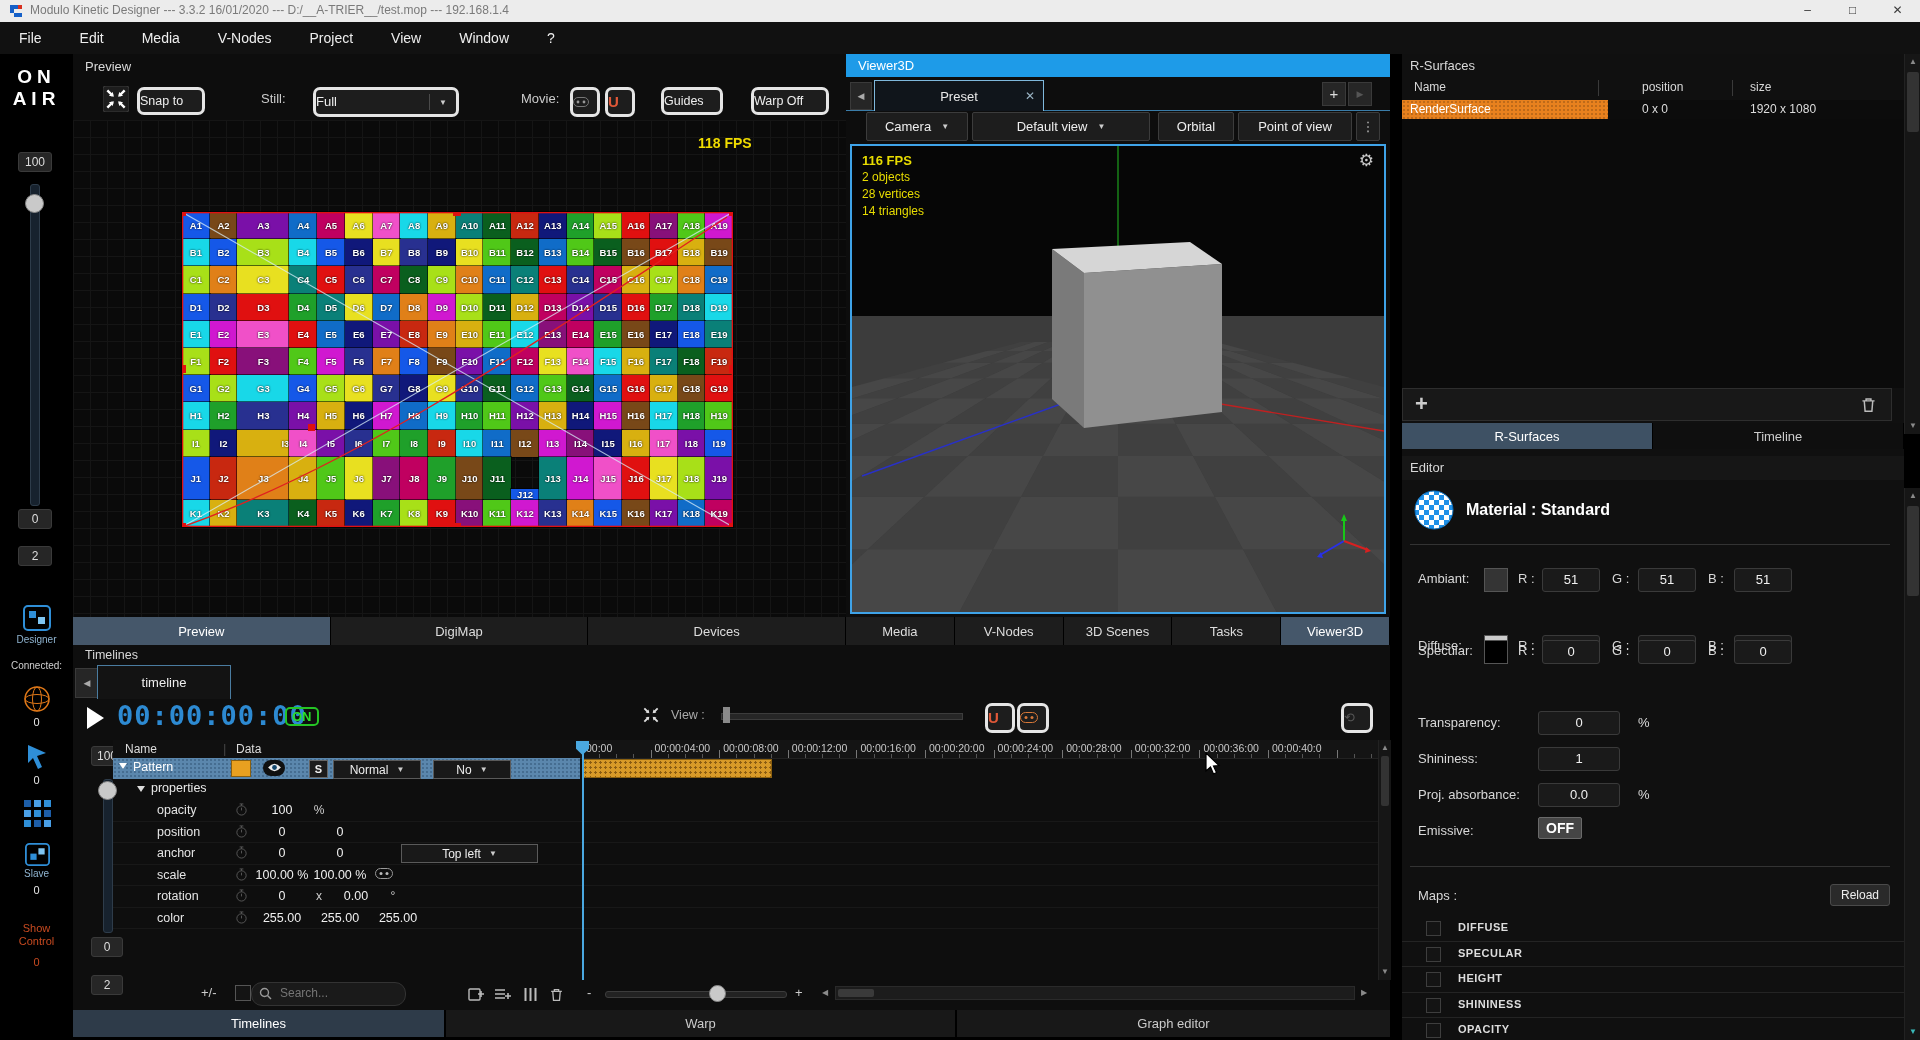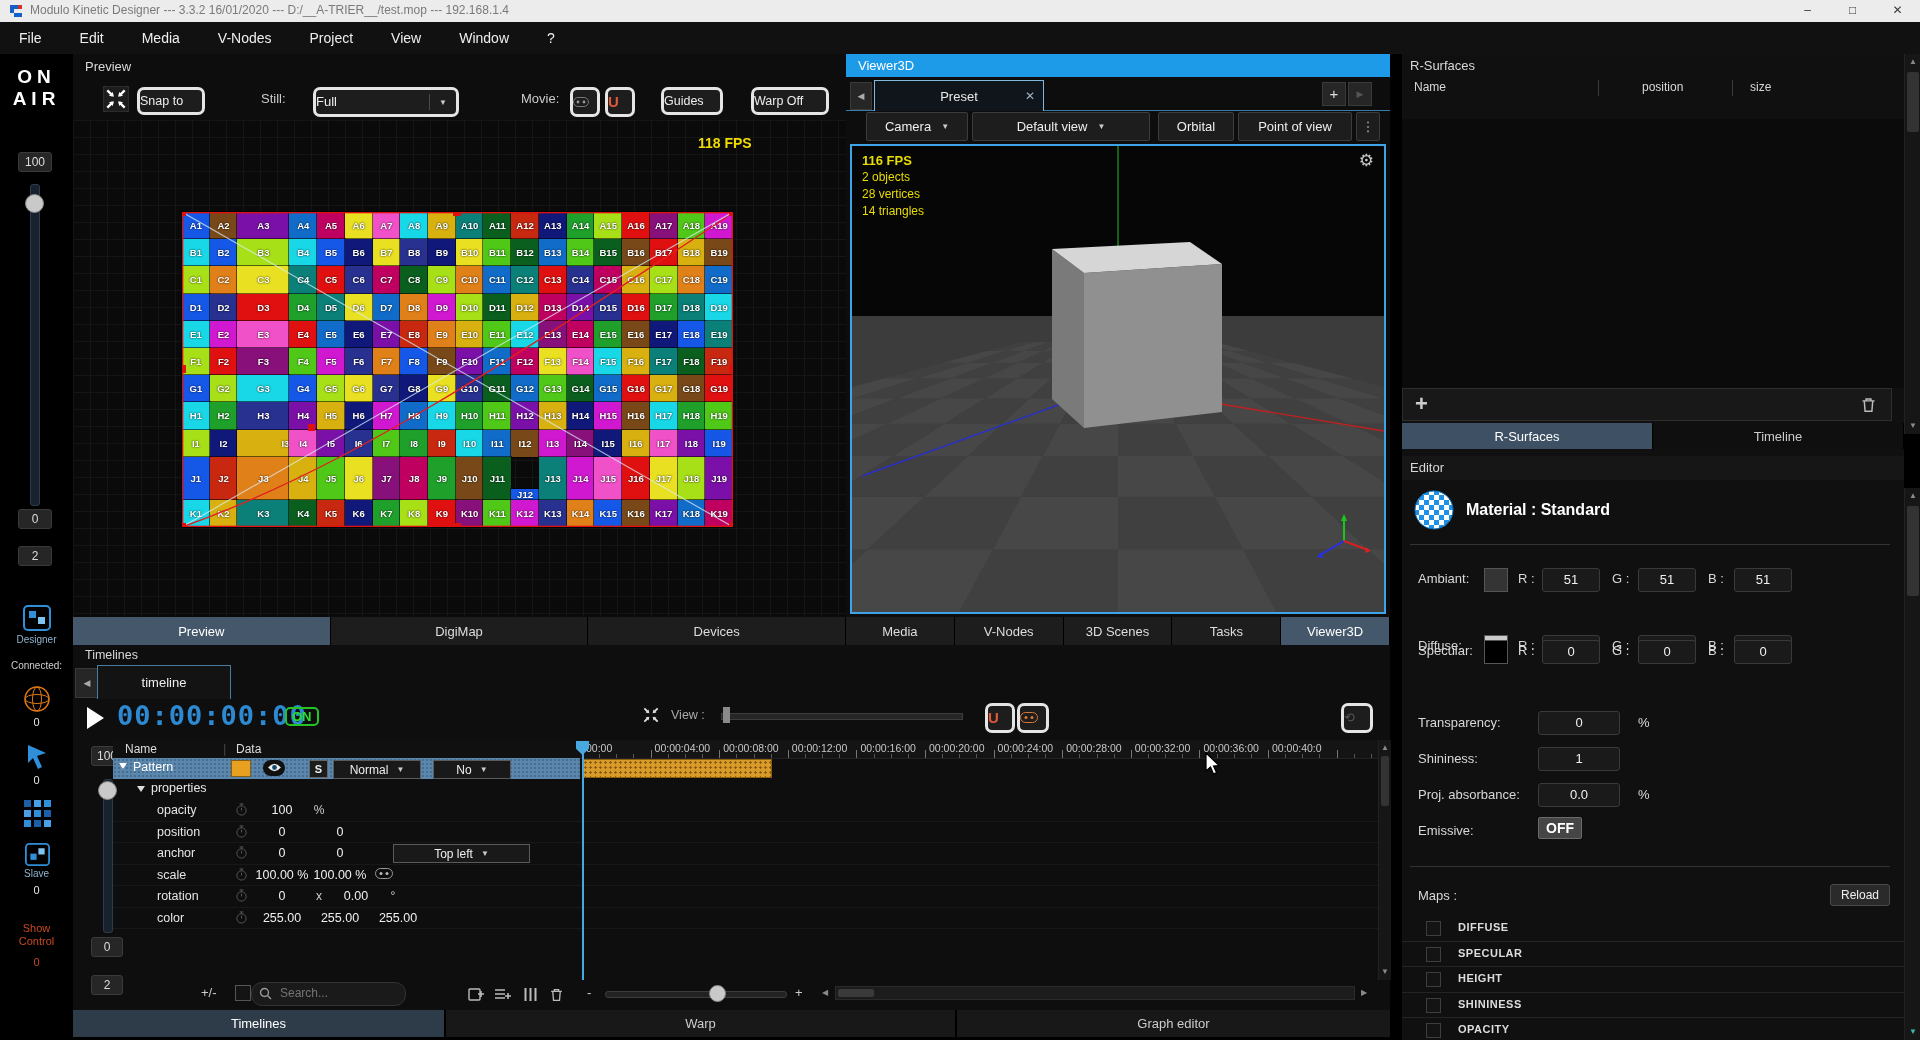--- a/index.html
+++ b/index.html
@@ -105,21 +105,21 @@
      background-image:radial-gradient(rgba(30,60,90,.35) 1px,transparent 1.2px);background-size:4px 4px;}
   .tr-el{position:absolute;top:2px;}
   .mini-dd{background:#191919;border:1px solid #5a5a5a;color:#eee;font-size:12px;height:17px;display:flex;align-items:center;justify-content:center;gap:8px;}
   #prop-rows{position:absolute;left:40px;top:155px;width:1265px;}
   .prop-row{position:relative;height:20.5px;display:flex;align-items:center;border-bottom:1px solid #181818;}
   .prop-label{position:absolute;left:44px;color:#e4e4e4;font-size:12.5px;}
   .prop-clock{position:absolute;left:122px;top:3px;}
   .prop-flow{position:absolute;left:140px;display:flex;align-items:center;}
   .prop-val{min-width:58px;text-align:center;color:#efefef;font-size:12.5px;}
   .prop-sep{min-width:16px;text-align:center;color:#cfcfcf;font-size:12px;}
-  .prop-dd{position:absolute;left:280px;top:1px;width:135px;}
+  .prop-dd{position:absolute;left:288px;top:1px;width:135px;}
   #properties-row{position:absolute;left:40px;top:134px;width:467px;height:21px;}
   #clip{position:absolute;left:509px;top:114px;width:190px;height:19px;background:#d89a28;border:1px solid #8a6010;box-sizing:border-box;
      background-image:radial-gradient(#8a5c12 1px,transparent 1.3px);background-size:5px 5px;}
   #playhead{position:absolute;left:509px;top:96px;width:2px;height:239px;background:#4aa8e0;}
   #playflag{position:absolute;left:503px;top:96px;width:13px;height:14px;background:#4aa8e0;
      clip-path:polygon(0 0,100% 0,100% 55%,50% 100%,0 55%);}
   #tl-footer{position:absolute;left:0;top:337px;width:1317px;height:26px;}
   #search-box{position:absolute;left:178px;top:0;width:153px;height:22px;background:#1a1a1a;border:1px solid #333;border-radius:11px;}
   #search-box input{position:absolute;left:26px;top:2px;width:115px;background:transparent;border:none;color:#bbb;font-size:12px;outline:none;font-family:"Liberation Sans",sans-serif;}
   .foot-icon{position:absolute;top:1px;width:22px;height:22px;display:flex;align-items:center;justify-content:center;}
@@ -1375,20 +1375,25 @@
 
   <div class="abs" id="right-panel">
     <div class="abs rp-text" style="left:8px;top:4px">R-Surfaces</div>
     <div class="abs" style="left:0;top:24px;width:502px;height:22px">
       <span class="abs rp-text" style="left:12px;top:2px;font-size:12px">Name</span>
       <span class="col-sep" style="left:196px"></span>
       <span class="abs rp-text" style="left:240px;top:2px;font-size:12px">position</span>
       <span class="col-sep" style="left:330px"></span>
       <span class="abs rp-text" style="left:348px;top:2px;font-size:12px">size</span>
     </div>
+    <div id="rs-row">
+      <div class="bar">RenderSurface</div>
+      <span class="abs" style="left:240px;top:2px;font-size:12px;color:#ddd">0 x 0</span>
+      <span class="abs" style="left:348px;top:2px;font-size:12px;color:#ddd">1920 x 1080</span>
+    </div>
     <div class="abs" style="left:0;top:65px;width:502px;height:269px;background:#0b0b0b"></div>
 
     <div id="plus-row">
       <span class="abs" style="left:12px;top:2px;color:#ccc;font-size:22px;font-weight:bold">+</span>
       <div class="abs" style="right:14px;top:7px">
         <svg width="17" height="17" viewBox="0 0 14 14">
             <path d="M2,4 h10 M5,4 V2.5 h4 V4 M3.5,4 l.7,8.5 h5.6 l.7,-8.5" stroke="#bbb" stroke-width="1.2" fill="none"></path>
           </svg>
       </div>
     </div>

